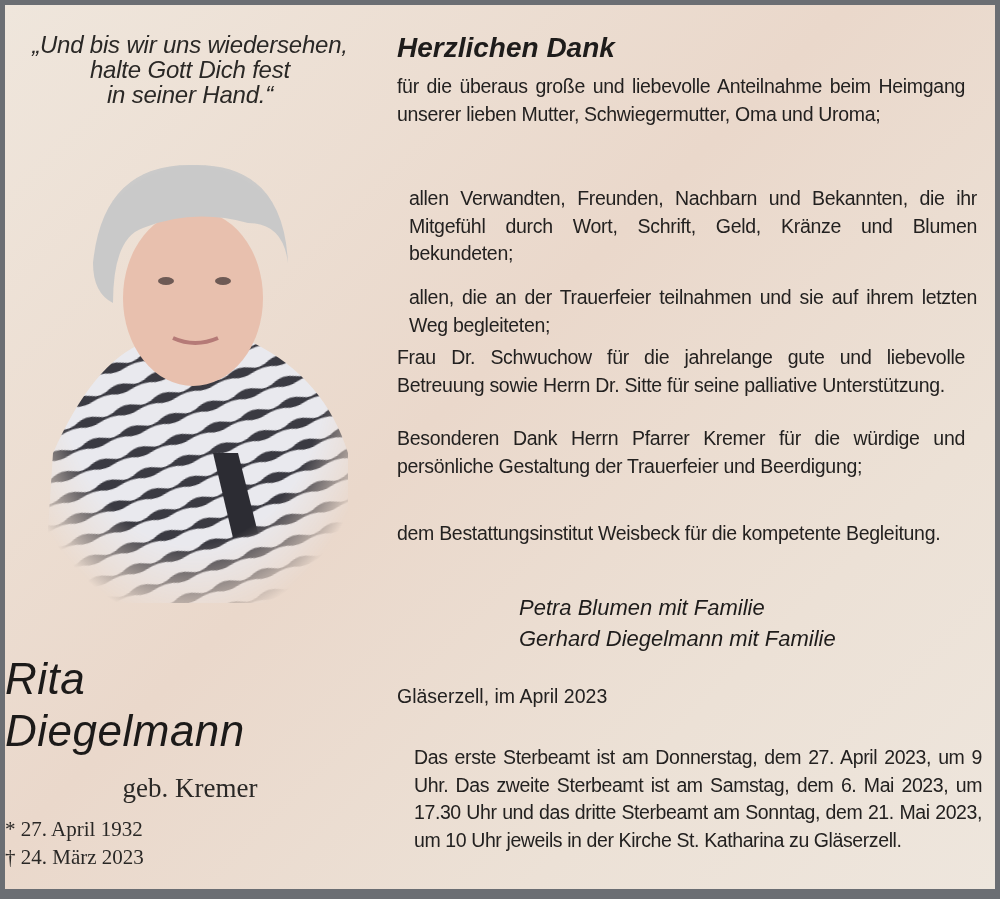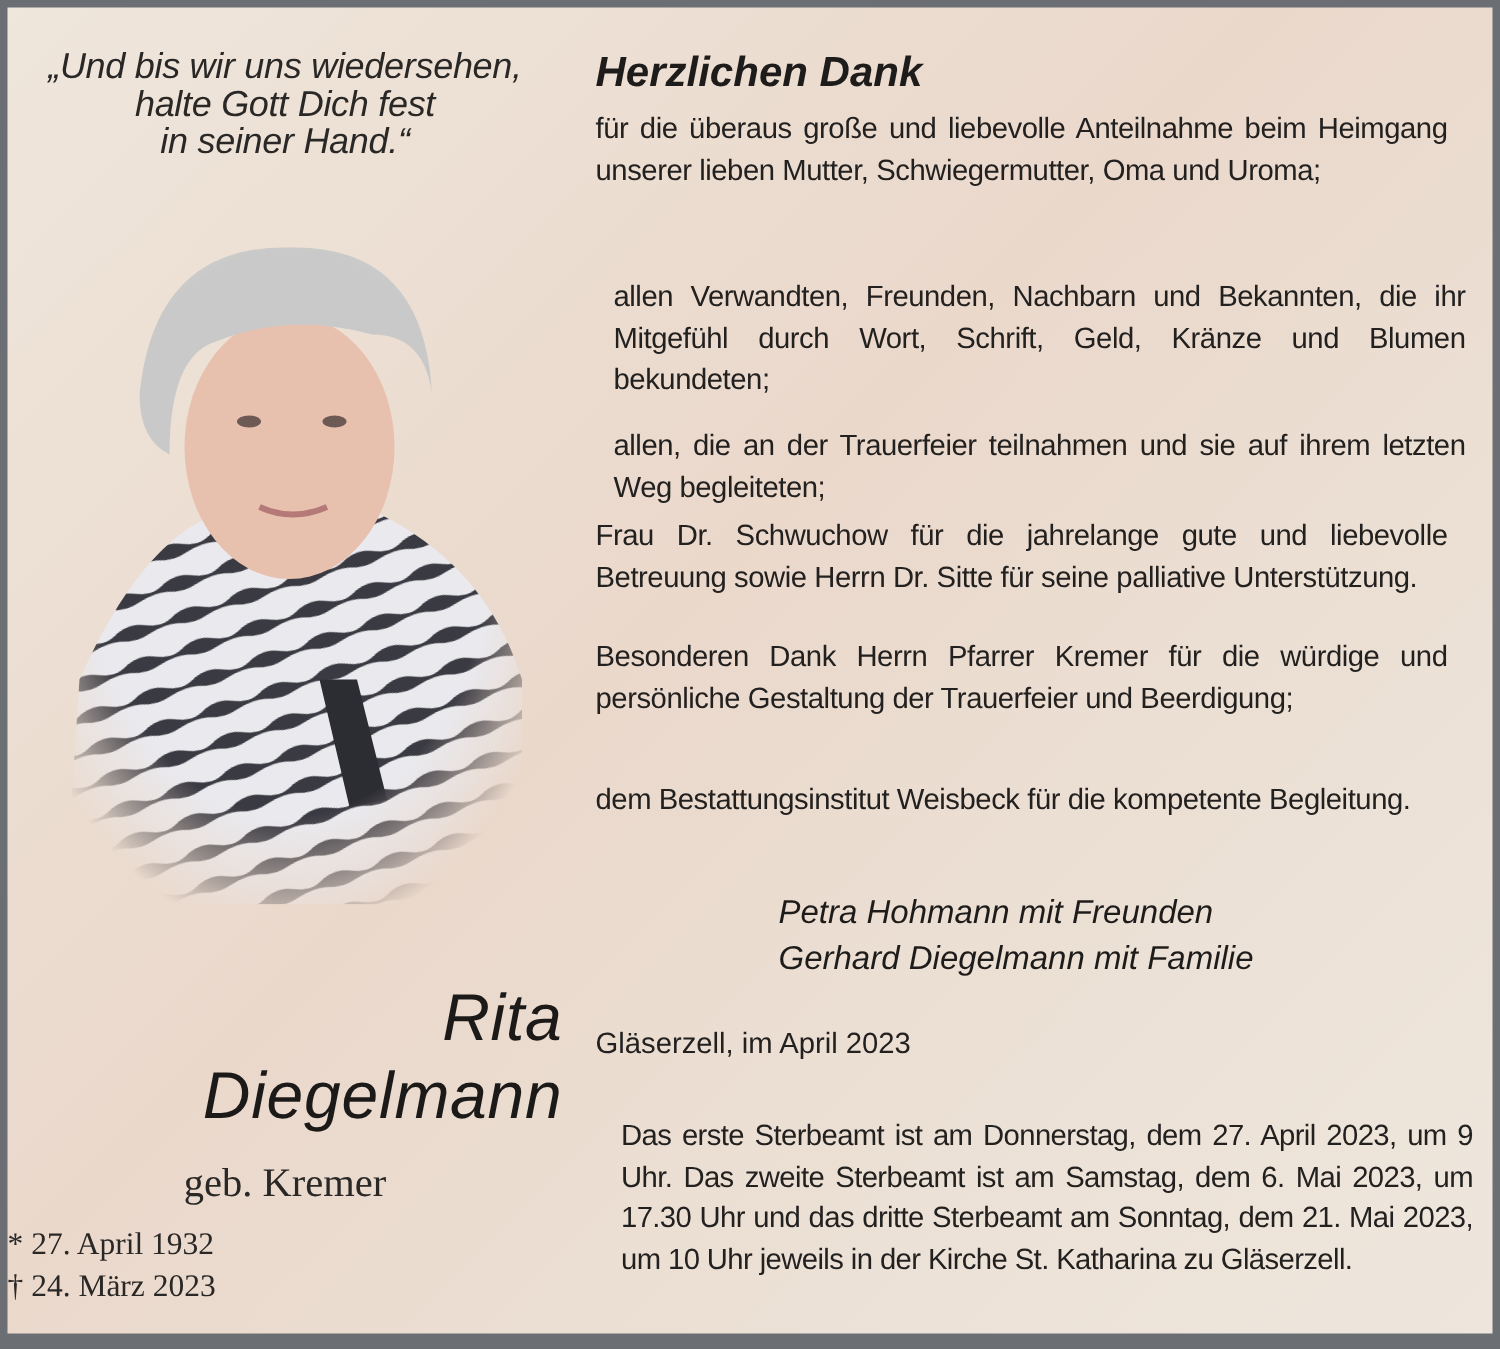--- a/index.html
+++ b/index.html
@@ -2,21 +2,21 @@
 <html><head>
 <meta charset="utf-8">
 <style>
   html, body { margin:0; padding:0; }
   body { width:1000px; height:899px; background:#6b6e73; position:relative; overflow:hidden; font-family:"Liberation Sans", sans-serif; color:#1f1d1c; }
   .card { position:absolute; left:5px; top:5px; width:990px; height:884px;
     background: linear-gradient(135deg, #efe6dc 0%, #ead8cb 45%, #ece1d6 75%, #eee6dd 100%); }
   .left { position:absolute; left:0; top:0; width:370px; height:884px; }
   .quote { position:absolute; left:0; width:370px; top:27px; text-align:center; font-style:italic; font-size:24px; line-height:25px; color:#2a2826; letter-spacing:-0.2px; }
   .photo { position:absolute; left:28px; top:148px; width:320px; height:450px; }
-  .name { position:absolute; left:0; width:370px; top:648px; text-align:right; font-style:italic; font-size:44px; line-height:52px; color:#1c1a19; letter-spacing:0.5px; }
+  .name { position:absolute; left:0; width:370px; top:648px; text-align:left; font-style:italic; font-size:44px; line-height:52px; color:#1c1a19; letter-spacing:0.5px; }
   .born { position:absolute; left:0; width:370px; top:768px; text-align:center; font-family:"Liberation Serif", serif; font-size:27px; color:#2a2826; }
   .dates { position:absolute; left:0; width:370px; top:810px; text-align:left; font-family:"Liberation Serif", serif; font-size:21px; line-height:28px; color:#2a2826; }
   .right { position:absolute; left:392px; top:0; width:568px; }
   .heading { position:absolute; left:0; top:27px; font-style:italic; font-weight:bold; font-size:28px; color:#1e1c1b; }
   .para { position:absolute; left:0; width:568px; font-family:"Liberation Sans", sans-serif; font-size:19.5px; line-height:27.5px; color:#232120; text-align:justify; text-align-last:left; letter-spacing:-0.3px; }
   .sign { position:absolute; left:122px; top:587px; font-style:italic; font-size:22px; line-height:31px; color:#1e1c1b; }
   .place { position:absolute; left:0; top:680px; font-size:19.5px; color:#232120; }
 </style>
 </head>
 <body>
@@ -69,19 +69,19 @@
 
   <div class="right">
     <div class="heading">Herzlichen Dank</div>
     <p class="para" style="top:68px;margin:0">für die überaus große und liebevolle Anteilnahme beim Heimgang unserer lieben Mutter, Schwiegermutter, Oma und Uroma;</p>
     <p class="para" style="top:168px;margin:12px">allen Verwandten, Freunden, Nachbarn und Bekannten, die ihr Mitgefühl durch Wort, Schrift, Geld, Kränze und Blumen bekundeten;</p>
     <p class="para" style="top:267px;margin:12px">allen, die an der Trauerfeier teilnahmen und sie auf ihrem letzten Weg begleiteten;</p>
     <p class="para" style="top:339px;margin:0">Frau Dr. Schwuchow für die jahrelange gute und liebevolle Betreuung sowie Herrn Dr. Sitte für seine palliative Unterstützung.</p>
     <p class="para" style="top:420px;margin:0">Besonderen Dank Herrn Pfarrer Kremer für die würdige und persönliche Gestaltung der Trauerfeier und Beerdigung;</p>
     <p class="para" style="top:515px;margin:0">dem Bestattungsinstitut Weisbeck für die kompetente Begleitung.</p>
     <div class="sign">
-      <div>Petra Hohmann mit Freunden</div>
+      <div>Petra Blumen mit Familie</div>
       <div>Gerhard Diegelmann mit Familie</div>
     </div>
     <div class="place">Gläserzell, im April 2023</div>
     <p class="para" style="top:722px;margin:17px;letter-spacing:-0.4px">Das erste Sterbeamt ist am Donnerstag, dem 27. April 2023, um 9 Uhr. Das zweite Sterbeamt ist am Samstag, dem 6. Mai 2023, um 17.30 Uhr und das dritte Sterbeamt am Sonntag, dem 21. Mai 2023, um 10 Uhr jeweils in der Kirche St. Katharina zu Gläserzell.</p>
   </div>
 </div>
 
 </body></html>

